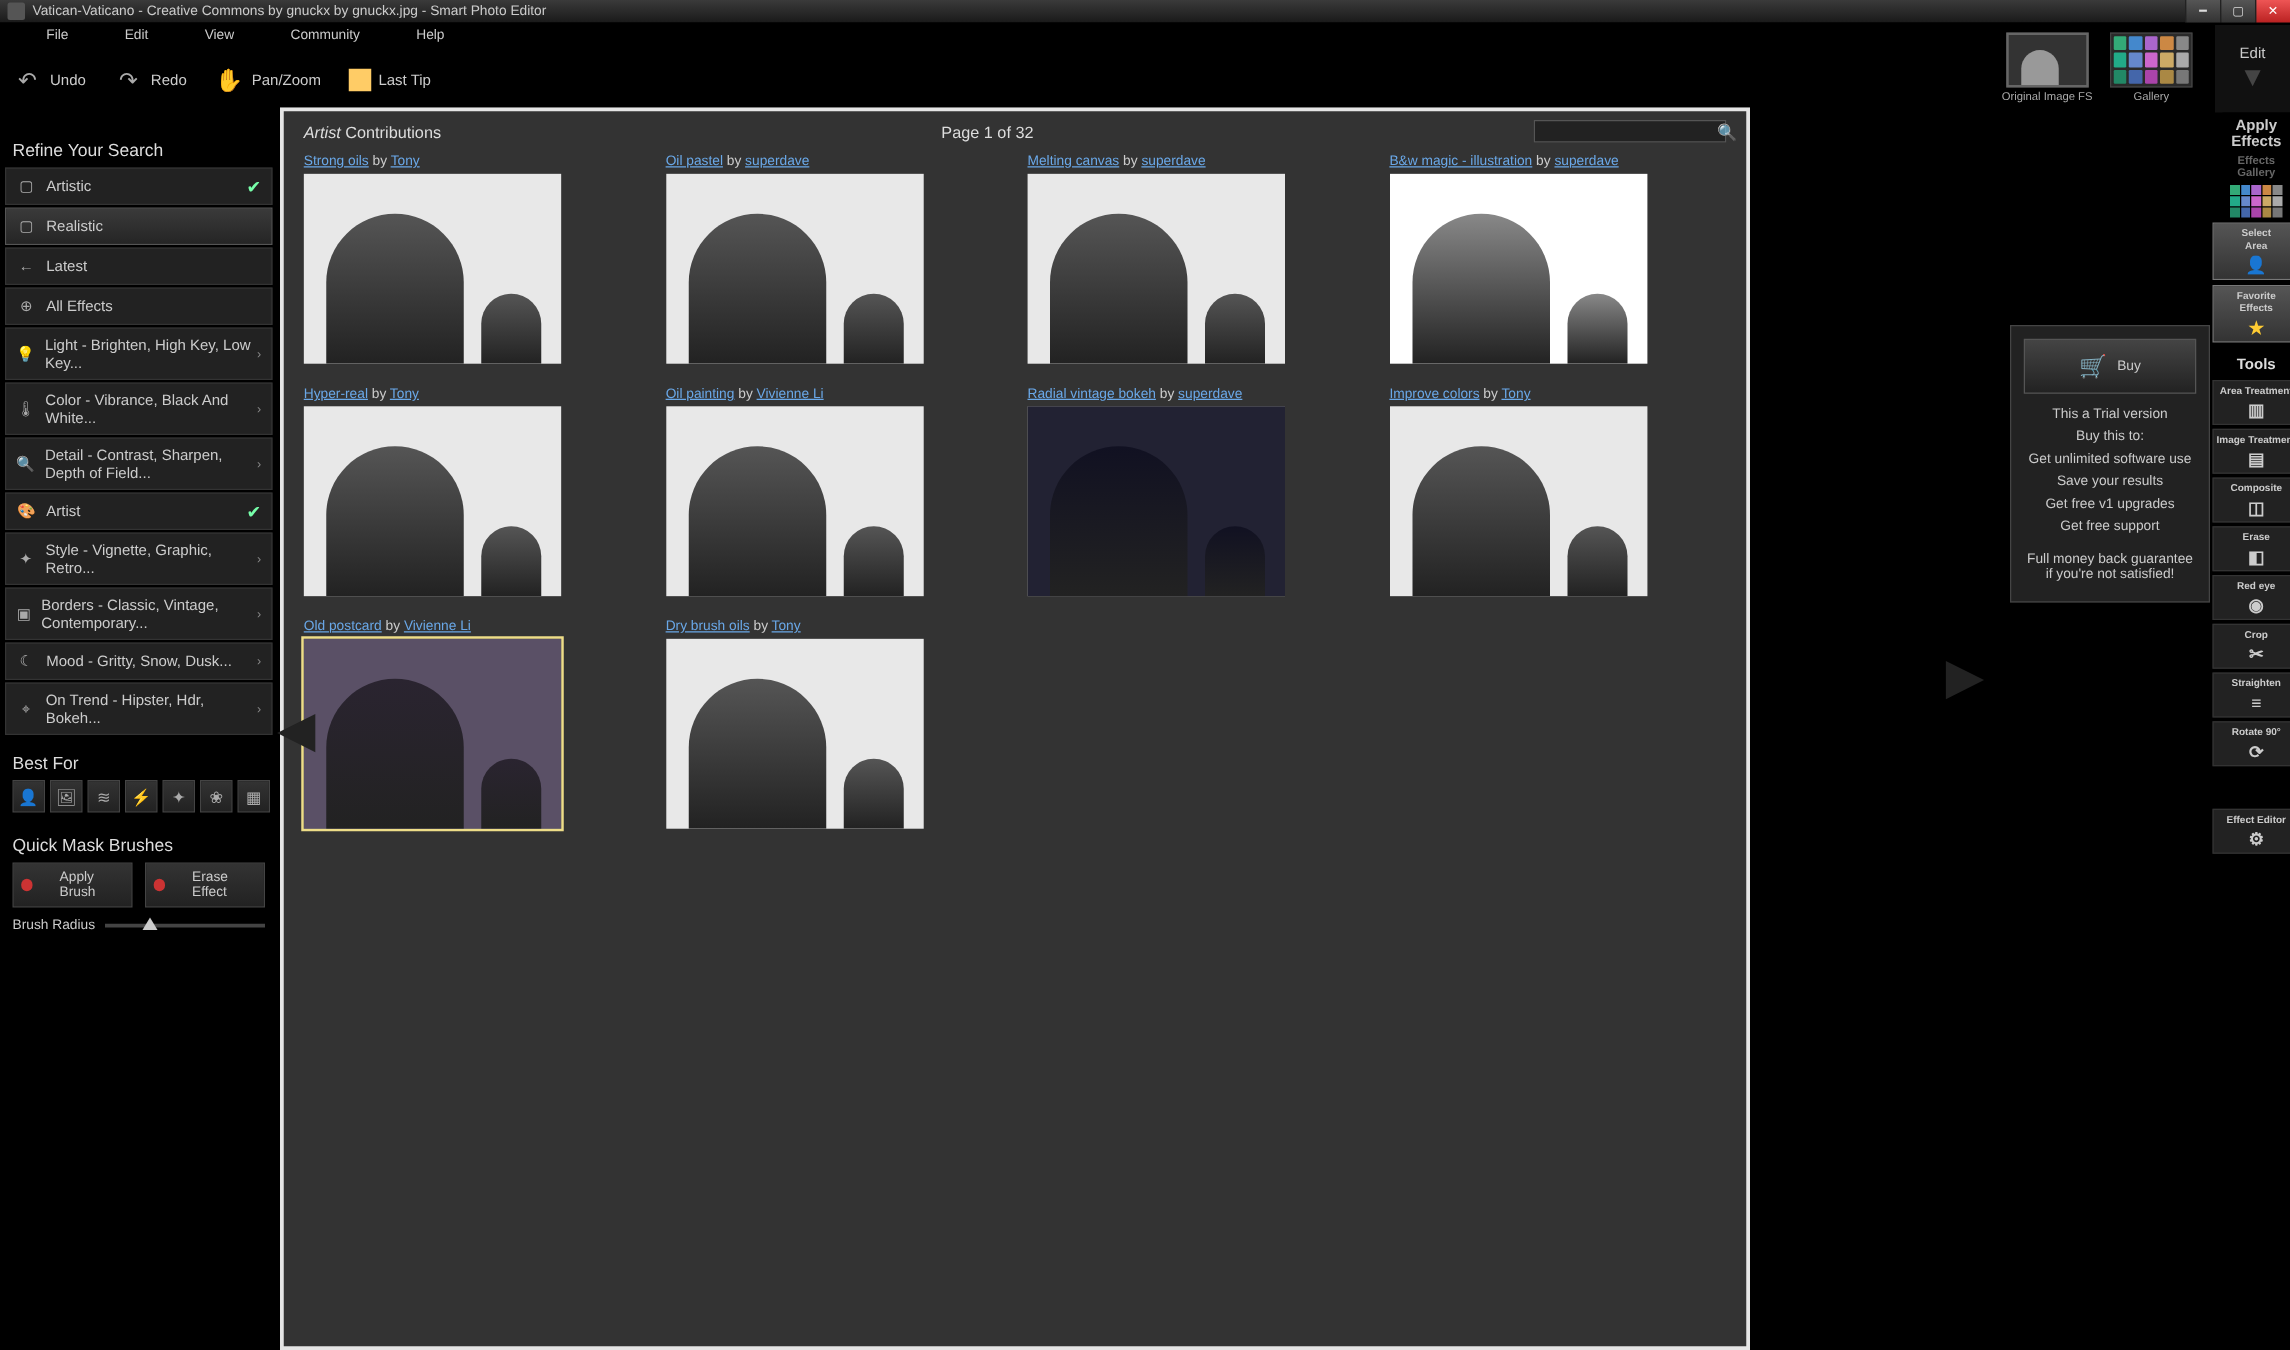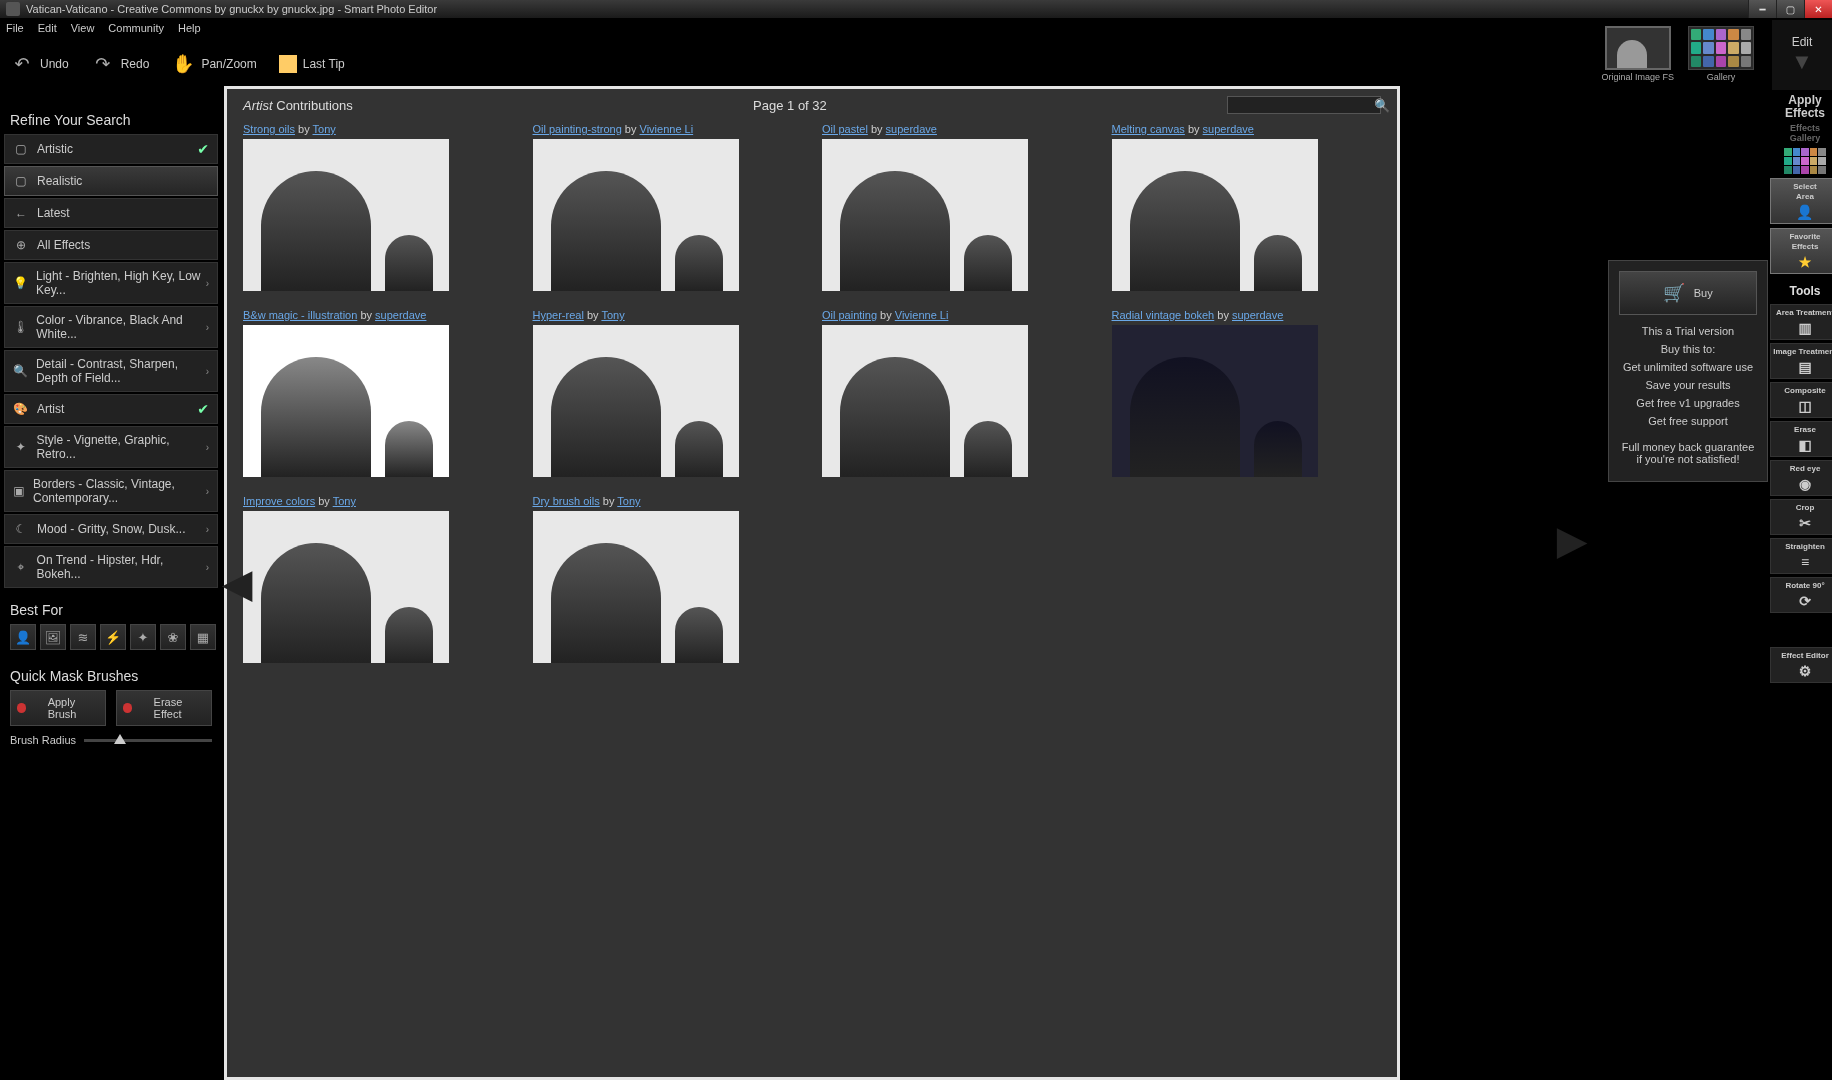--- a/index.html
+++ b/index.html
@@ -7,21 +7,21 @@
 
 
 .titlebar { height: 18px; background: linear-gradient(#3a3a3a,#1a1a1a); display: flex; align-items: center; padding-left: 6px; color: #ccc; font-size: 11px; }
 .titlebar .icon { width: 14px; height: 14px; background: #555; margin-right: 6px; border-radius: 2px; }
 .winbtns { margin-left: auto; display: flex; }
 .winbtn { width: 28px; height: 18px; display: flex; align-items: center; justify-content: center; font-size: 10px; color: #ddd; background: linear-gradient(#555,#333); border-left: 1px solid #222; }
 .winbtn.close { background: linear-gradient(#e55,#b22); color: #fff; }
 
 
 .menubar { height: 20px; background: #000; display: flex; align-items: center; padding-left: 6px; gap: 14px; color: #ccc; font-size: 11px; }
-.menubar span { cursor: pointer; }
+.menubar span { cursor: pointer; margin-left: 31px; }
 
 
 .toolbar { height: 52px; background: #000; display: flex; align-items: center; padding-left: 10px; gap: 22px; color: #ccc; }
 .tbtn { display: flex; align-items: center; gap: 6px; font-size: 12px; }
 .tbtn .ticon { width: 24px; height: 24px; display: flex; align-items: center; justify-content: center; font-size: 18px; color: #aaa; }
 
 
 .rightthumbs { position: absolute; top: 26px; right: 78px; display: flex; gap: 14px; align-items: flex-start; }
 .thumbbox { display: flex; flex-direction: column; align-items: center; gap: 2px; }
 .thumbimg { width: 66px; height: 44px; background: #333; border: 2px solid #666; position: relative; }
@@ -261,28 +261,20 @@
   <div class="grid" id="galleryGrid">
       <div class="cell">
         <div class="caption"><a>Strong oils</a> by <a>Tony</a></div>
         <div class="thumb">
           <div class="sky" style="background:#e8e8e8"></div>
           <div class="dome" style="background:linear-gradient(#555,#222)"></div>
           <div class="dome2" style="background:linear-gradient(#555,#222)"></div>
         </div>
       </div>
       <div class="cell">
-        <div class="caption"><a>Oil painting-strong</a> by <a>Vivienne Li</a></div>
-        <div class="thumb">
-          <div class="sky" style="background:#e8e8e8"></div>
-          <div class="dome" style="background:linear-gradient(#555,#222)"></div>
-          <div class="dome2" style="background:linear-gradient(#555,#222)"></div>
-        </div>
-      </div>
-      <div class="cell">
         <div class="caption"><a>Oil pastel</a> by <a>superdave</a></div>
         <div class="thumb">
           <div class="sky" style="background:#e8e8e8"></div>
           <div class="dome" style="background:linear-gradient(#555,#222)"></div>
           <div class="dome2" style="background:linear-gradient(#555,#222)"></div>
         </div>
       </div>
       <div class="cell">
         <div class="caption"><a>Melting canvas</a> by <a>superdave</a></div>
         <div class="thumb">
@@ -322,20 +314,28 @@
           <div class="dome" style="background:linear-gradient(#112,#222)"></div>
           <div class="dome2" style="background:linear-gradient(#112,#222)"></div>
         </div>
       </div>
       <div class="cell">
         <div class="caption"><a>Improve colors</a> by <a>Tony</a></div>
         <div class="thumb">
           <div class="sky" style="background:#e8e8e8"></div>
           <div class="dome" style="background:linear-gradient(#555,#222)"></div>
           <div class="dome2" style="background:linear-gradient(#555,#222)"></div>
+        </div>
+      </div>
+      <div class="cell">
+        <div class="caption"><a>Old postcard</a> by <a>Vivienne Li</a></div>
+        <div class="thumb sel">
+          <div class="sky" style="background:#5a5066"></div>
+          <div class="dome" style="background:linear-gradient(#2a2430,#222)"></div>
+          <div class="dome2" style="background:linear-gradient(#2a2430,#222)"></div>
         </div>
       </div>
       <div class="cell">
         <div class="caption"><a>Dry brush oils</a> by <a>Tony</a></div>
         <div class="thumb">
           <div class="sky" style="background:#e8e8e8"></div>
           <div class="dome" style="background:linear-gradient(#555,#222)"></div>
           <div class="dome2" style="background:linear-gradient(#555,#222)"></div>
         </div>
       </div>

